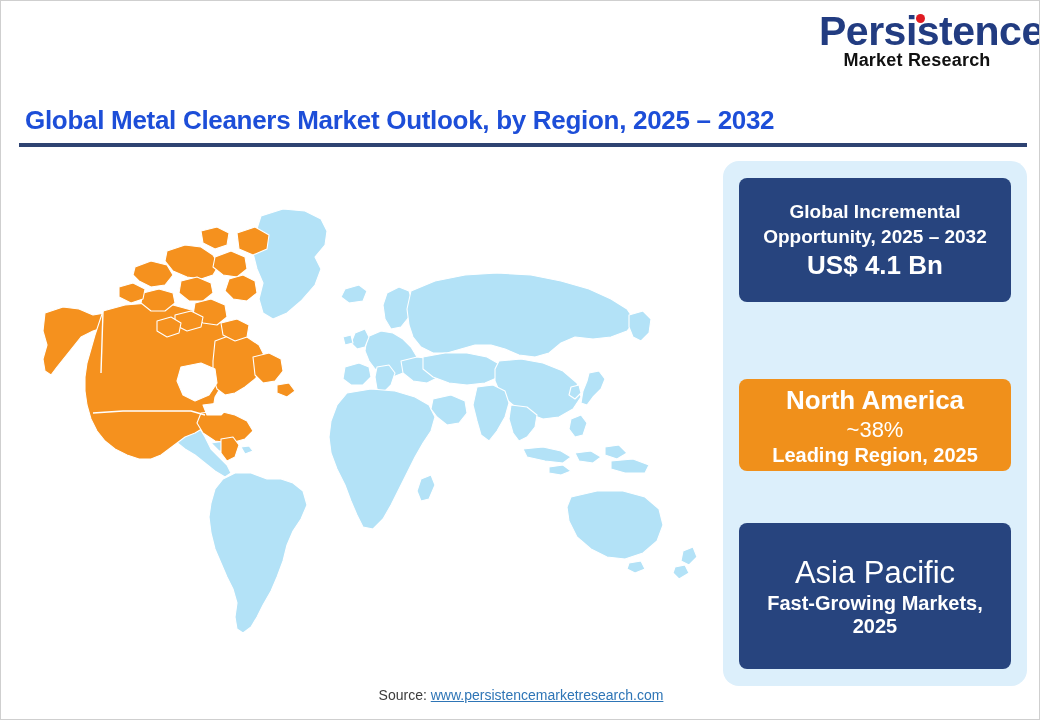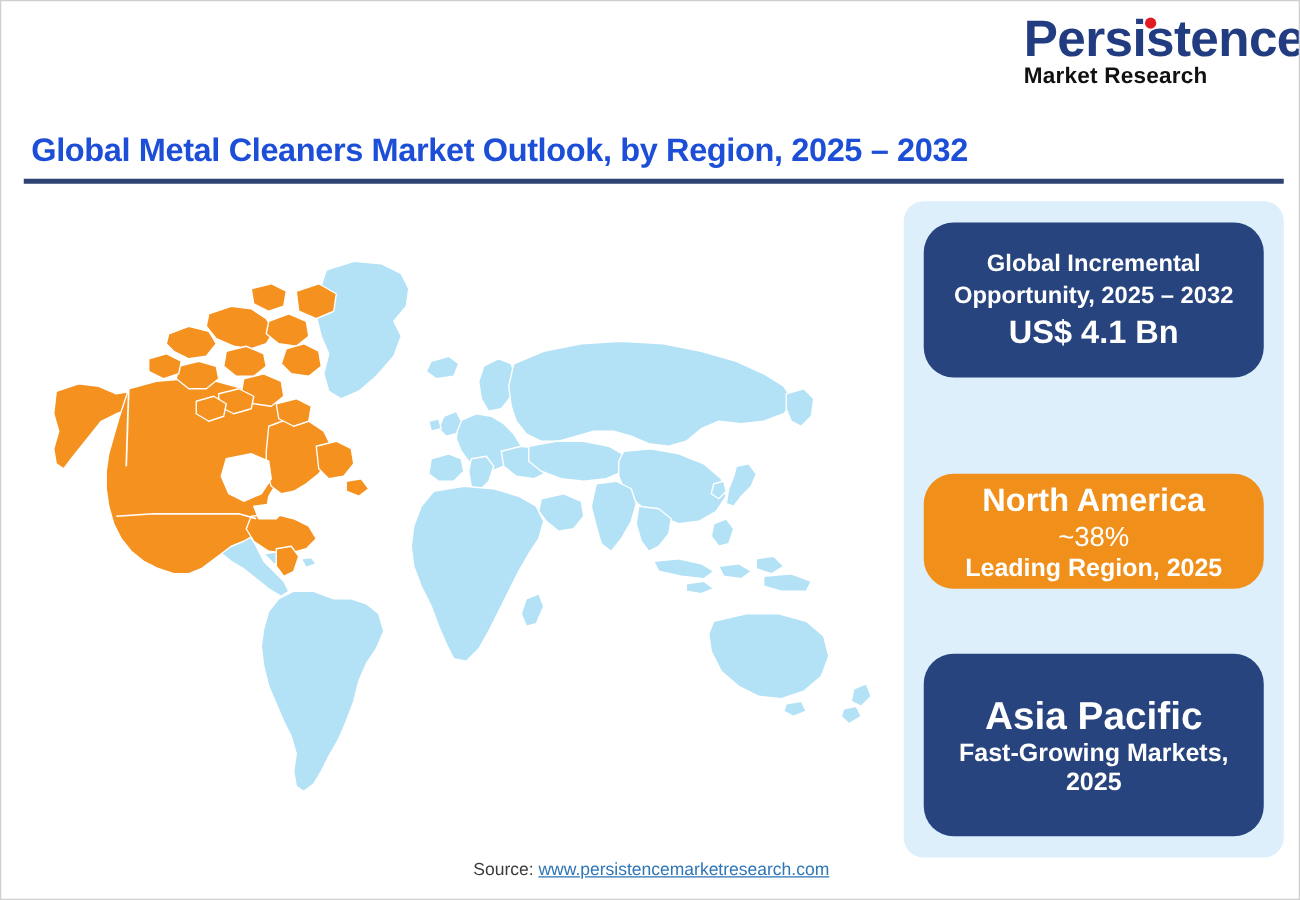--- a/index.html
+++ b/index.html
@@ -20,21 +20,21 @@
     overflow: hidden;
   }
 
   
   .logo {
     position: absolute;
     top: 8px;
     left: 818px;
     width: 212px;
     height: 62px;
-    text-align: left;
+    text-align: center;
   }
   .logo-main {
     position: relative;
     display: inline-block;
     font-family: "Liberation Sans", sans-serif;
     font-weight: bold;
     font-size: 41px;
     letter-spacing: -0.5px;
     color: #223C81;
     line-height: 44px;
@@ -100,21 +100,21 @@
     top: 160px;
     width: 304px;
     height: 525px;
     background: #DCEFFB;
     border-radius: 16px;
   }
   .card {
     position: absolute;
     left: 16px;
     width: 272px;
-    border-radius: 24px;
+    border-radius: 8px;
     box-sizing: border-box;
     display: flex;
     flex-direction: column;
     align-items: center;
     justify-content: center;
     text-align: center;
     color: #ffffff;
     padding: 6px 14px;
   }
   .card-1 {
@@ -138,21 +138,21 @@
     font-weight: bold;
     line-height: 25px;
   }
   .c-line-lg {
     font-size: 26px;
     font-weight: bold;
     line-height: 32px;
   }
   .c-line-xl {
     font-size: 31px;
-    font-weight: bold;
+    font-weight: normal;
     line-height: 38px;
   }
   .c-line-md {
     font-size: 22px;
     font-weight: normal;
     line-height: 28px;
   }
   .c-line-xs {
     font-size: 20px;
     font-weight: bold;

